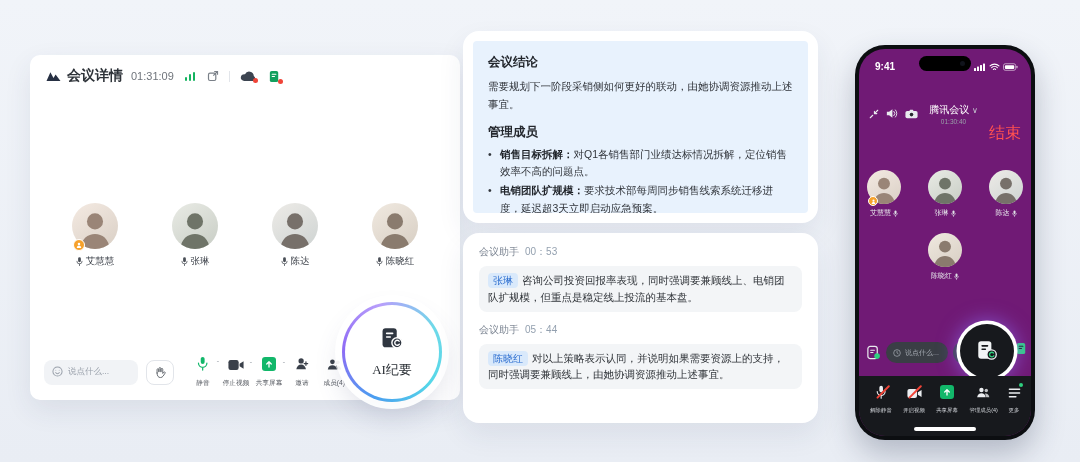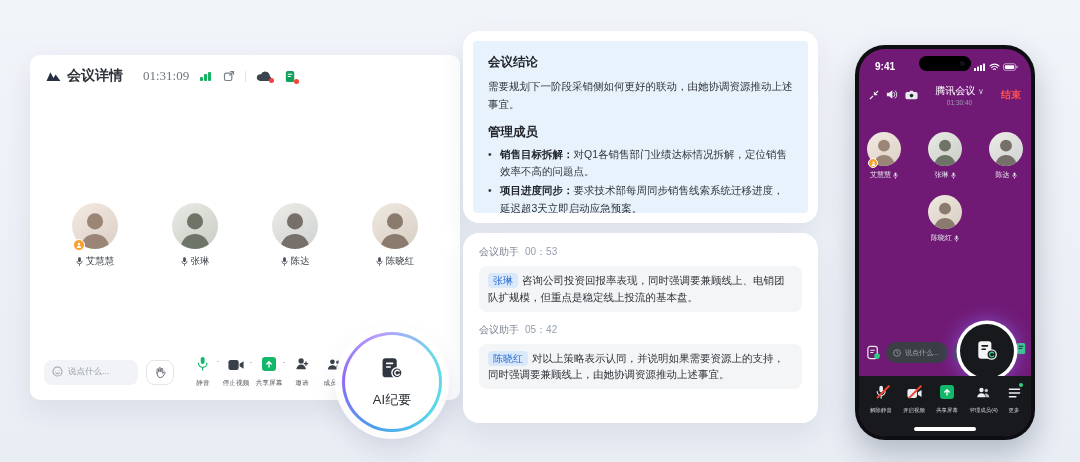--- a/index.html
+++ b/index.html
@@ -5,21 +5,21 @@
   * { margin:0; padding:0; box-sizing:border-box; }
   html,body { width:1080px; height:462px; }
   body { font-family:"Liberation Sans","DejaVu Sans",sans-serif; background:#edf0f6; overflow:hidden; }
   .stage { position:relative; width:1080px; height:462px; background:linear-gradient(180deg,#f1f4f9,#e9edf4); }
 
   
   .win { position:absolute; left:30px; top:55px; width:430px; height:345px; background:#fff;
          border-radius:10px; box-shadow:0 10px 28px rgba(40,55,90,.09); }
   .win-titlebar { display:flex; align-items:center; gap:6px; padding:12px 14px 0 16px; }
   .win-title { font-size:14px; font-weight:bold; color:#2d3238; }
-  .win-timer { font-size:13px; color:#6f747b; margin-left:14px;font-family:Liberation Serif, serif; }
+  .win-timer { font-size:11px; color:#6f747b; margin-left:2px; }
   .tb-icon { display:inline-flex; align-items:center; }
   .tb-div { width:1px; height:11px; background:#e2e5ea; margin:0 4px; }
   .sig { display:inline-flex; align-items:flex-end; gap:1.5px; margin-left:5px; }
   .sig i { display:block; width:2.5px; background:#14b35f; border-radius:1px; }
   .sig i:nth-child(1){height:4px} .sig i:nth-child(2){height:6.5px} .sig i:nth-child(3){height:9px}
   .reddot { position:absolute; right:-2px; bottom:-1px; width:5px; height:5px; background:#f04438; border-radius:50%; }
   .greendot { position:absolute; right:-2px; bottom:-1px; width:5px; height:5px; background:#12b76a; border-radius:50%; }
 
   .p-row { position:absolute; left:0; right:0; top:148px; display:flex; justify-content:center; gap:28px; }
   .p { width:72px; display:flex; flex-direction:column; align-items:center; }
@@ -40,23 +40,23 @@
   .hand-btn { width:28px; height:25px; border:1px solid #e2e5ea; border-radius:8px; margin-left:8px;
               display:flex; align-items:center; justify-content:center; background:#fff; color:#5a5f66; }
   .tools { display:flex; gap:2px; margin-left:13px; align-items:flex-end; }
   .tool { width:31px; display:flex; flex-direction:column; align-items:center; gap:2.5px; cursor:pointer; position:relative; }
   .tool .tl { font-size:7px; color:#565a61; white-space:nowrap; transform:scale(.95); }
   .tool .caret { position:absolute; right:-1px; top:4px; font-size:7px; color:#9aa0a8; }
   .tool-chat { margin-left:5px; }
   .ico-dark { color:#3a404a; }
   .ico-green { color:#12b76a; }
 
-  .ai-badge { position:absolute; left:342px; top:332px; width:100px; height:100px; border-radius:50%;
+  .ai-badge { position:absolute; left:342px; top:302px; width:100px; height:100px; border-radius:50%;
               background:conic-gradient(from 130deg,#55d7e8,#4a9df0,#8f6bf5,#b89efb,#6fd9e9,#55d7e8);
-              padding:3px; box-shadow:0 0 0 7px rgba(255,255,255,.92), 0 14px 28px rgba(70,80,120,.18); }
+              padding:3px; box-shadow:0 0 0 7px rgba(255,255,255,.92), 0 14px 28px rgba(70,80,120,.18);font-family:Liberation Serif, serif; }
   .ai-core { width:100%; height:100%; background:#fff; border-radius:50%; display:flex; flex-direction:column;
              align-items:center; justify-content:center; gap:5px; }
   .ai-core .lbl { font-size:13px; color:#2b3036; }
 
   
   .card { position:absolute; background:#fff; border-radius:16px; box-shadow:0 12px 28px rgba(40,55,90,.08); }
   .card-a { left:463px; top:31px; width:355px; height:192px; padding:10px; }
   .panel-blue { width:100%; height:100%; background:#e8f2fd; border-radius:4px; padding:13px 15px; overflow:hidden; }
   .h-sec { font-size:12.5px; font-weight:bold; color:#23272d; }
   .p-body { font-size:10.5px; color:#31353b; line-height:1.7; margin-top:7px; }
@@ -85,21 +85,21 @@
   .island i { position:absolute; right:6px; top:5px; width:5px; height:5px; border-radius:50%; background:#10131c; }
   .status { display:flex; justify-content:space-between; align-items:center; padding:8px 13px 0 16px; }
   .st-time { font-size:10px; font-weight:bold; color:#fff; }
   .st-icons { display:flex; gap:3px; align-items:center; color:#fff; }
   .ph-head { display:flex; align-items:center; padding:9px 10px 4px 10px; }
   .ph-head-left { display:flex; gap:7px; align-items:center; color:#e8eaee; }
   .ph-head-center { flex:1; display:flex; flex-direction:column; align-items:center; }
   .ph-title { font-size:10px; color:#fff; }
   .ph-title .c { font-size:8px; color:#c7cbd2; }
   .ph-timer { font-size:6.5px; color:#9aa0a9; margin-top:1px; }
-  .ph-end { font-size:10px; color:#ff5050; font-weight:bold; }
+  .ph-end { font-size:16px; color:#ff5050; font-weight:normal;margin-top:39px; }
   .ph-grid { margin-top:22px; }
   .ph-row { display:flex; justify-content:center; gap:15px; }
   .ph-row2 { margin-top:15px; }
   .pp { width:46px; display:flex; flex-direction:column; align-items:center; }
   .pp .avatar { width:34px; height:34px; }
   .pp .host-badge { width:10px; height:10px; border-width:1px; }
   .pp-name { margin-top:4px; display:flex; align-items:center; gap:2px; font-size:7px; color:#e8eaed; white-space:nowrap; }
   .mic-w { color:#dfe2e7; display:inline-flex; }
 
   .ph-controls { position:absolute; left:7px; right:5px; bottom:72px; display:flex; align-items:center; gap:5px; }
@@ -346,37 +346,37 @@
       <div class="h-sec">会议结论</div>
       <div class="p-body">需要规划下一阶段采销侧如何更好的联动，由她协调资源推动上述事宜。</div>
       <div class="h-sec todo-title">管理成员</div>
       <div class="todo-list">
         <div class="todo">
           <span class="dot">•</span>
           <span><b>销售目标拆解：</b><span>对Q1各销售部门业绩达标情况拆解，定位销售效率不高的问题点。</span></span>
         </div>
         <div class="todo">
           <span class="dot">•</span>
-          <span><b>项目进度同步：</b><span>要求技术部每周同步销售线索系统迁移进度，延迟超3天立即启动应急预案。</span></span>
+          <span><b>电销团队扩规模：</b><span>要求技术部每周同步销售线索系统迁移进度，延迟超3天立即启动应急预案。</span></span>
         </div>
       </div>
     </div>
   </div>
 
   <div class="card card-b">
     <div class="sec-label">
       <span>会议助手</span>
         <span class="t">00：53</span>
     </div>
     <div class="bubble">
       <span class="speaker">张琳</span><span>咨询公司投资回报率表现，同时强调要兼顾线上、电销团队扩规模，但重点是稳定线上投流的基本盘。</span>
     </div>
     <div class="sec-label sec2">
       <span>会议助手</span>
-        <span class="t">05：42</span>
+        <span class="t">05：44</span>
     </div>
     <div class="bubble">
       <span class="speaker">陈晓红</span><span>对以上策略表示认同，并说明如果需要资源上的支持，同时强调要兼顾线上，由她协调资源推动上述事宜。</span>
     </div>
   </div>
 
   <div class="phone">
     <div class="screen">
       <div class="island">
           <i></i>

